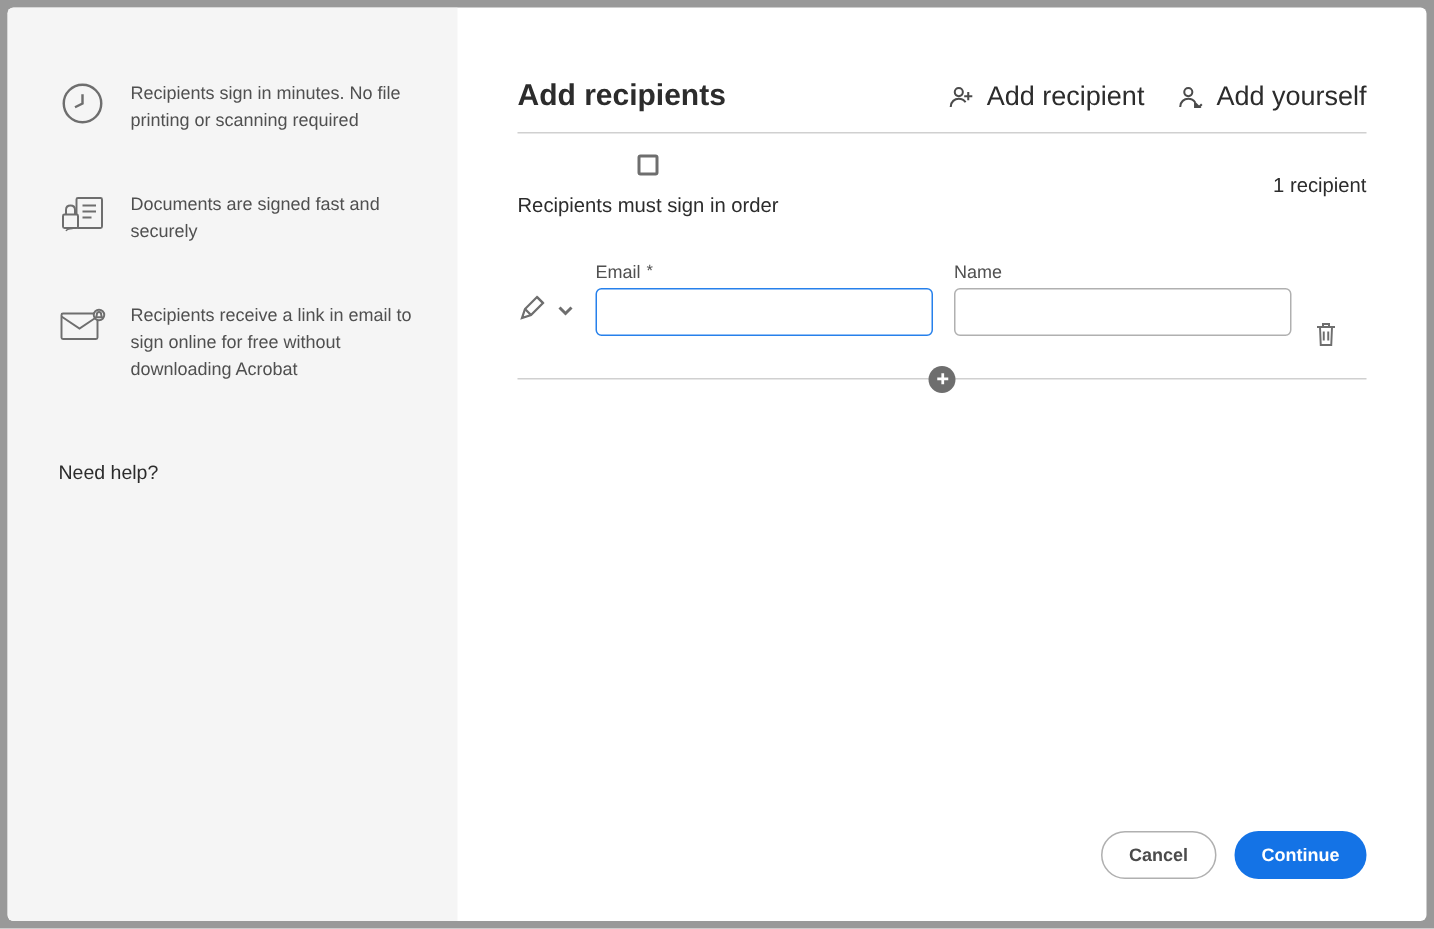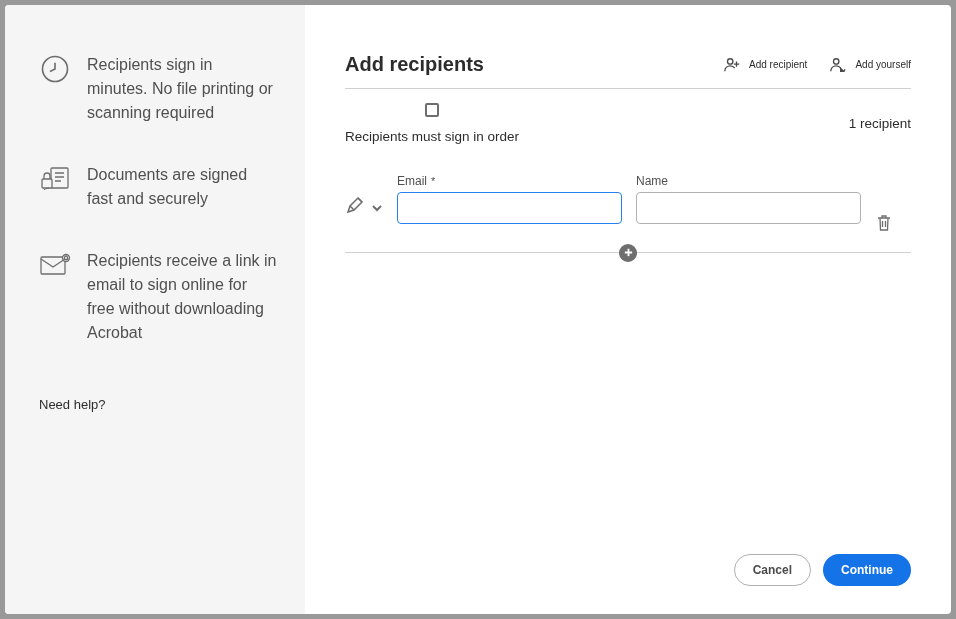--- a/index.html
+++ b/index.html
@@ -47,21 +47,21 @@
       width: 32px;
       height: 32px;
       flex-shrink: 0;
       margin-right: 16px;
       display: flex;
       align-items: center;
       justify-content: center;
       color: #6e6e6e;
     }
     .feature-text {
-      font-size: 16px;
+      font-size: 12px;
       color: #505050;
       line-height: 1.5;
     }
     .need-help {
       font-size: 13px;
       color: #2c2c2c;
       cursor: pointer;
       margin-top: 14px;
     }
     .main {
@@ -84,21 +84,21 @@
       text-align: right;
     }
     .header-actions {
       display: flex;
       gap: 22px;
     }
     .header-action {
       display: flex;
       align-items: center;
       gap: 8px;
-      font-size: 10px;
+      font-size: 18px;
       color: #2c2c2c;
       cursor: pointer;
     }
     .header-action-icon {
       width: 18px;
       height: 18px;
       color: #4b4b4b;
     }
     .subheader {
       display: flex;

